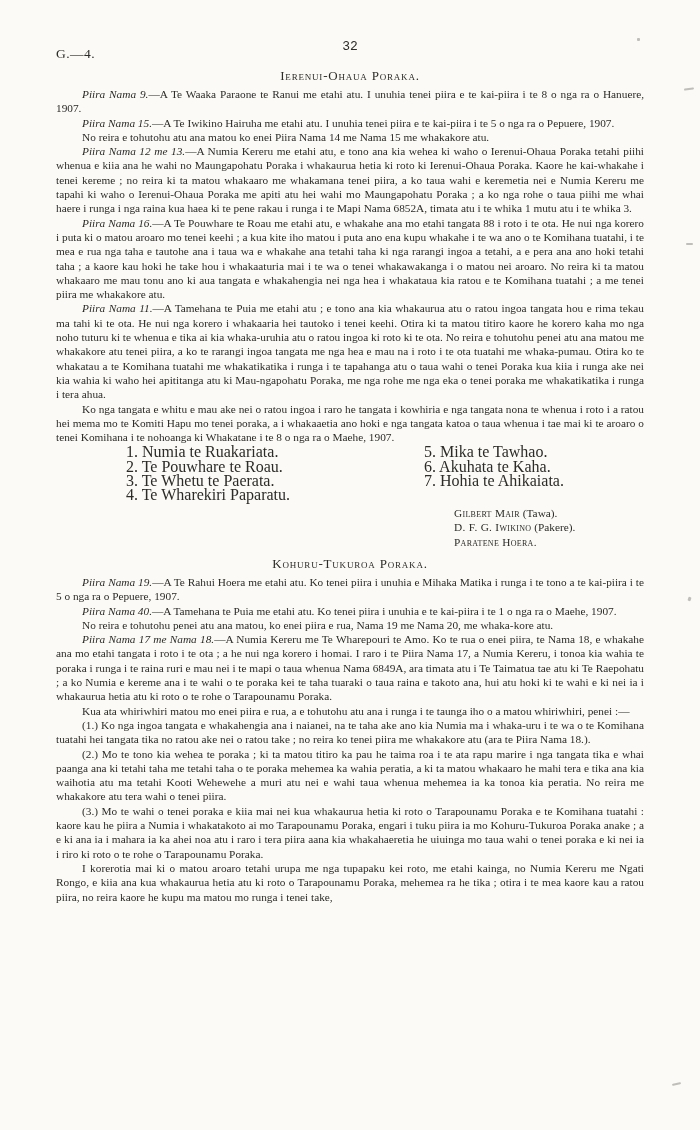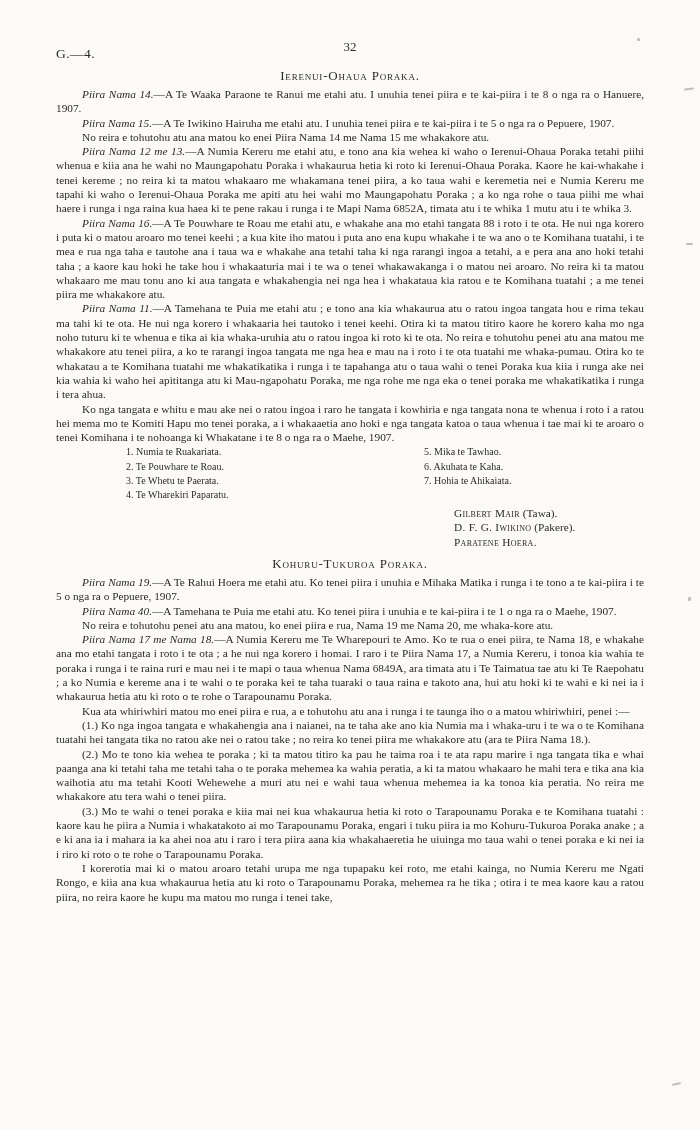--- a/index.html
+++ b/index.html
@@ -18,42 +18,42 @@
   .page-header {
     position: relative;
     height: 24px;
   }
   .doc-ref {
     position: absolute; left: 0; top: 8px;
     font-size: 13.5px; letter-spacing: 0.5px;
   }
   .page-num {
     position: absolute; left: 0; right: 0; top: 1px;
-    text-align: center; font-size: 13px;
+    text-align: center; font-size: 13px; font-family: Liberation Mono, monospace;
   }
   h2.section-title {
     text-align: center;
     font-weight: normal;
     font-variant: small-caps;
     font-size: 13px;
     letter-spacing: 0.8px;
     margin: 6px 0 3px 0;
   }
   p.para {
     margin: 0;
     text-indent: 26px;
     text-align: justify;
     font-size: 11.3px;
     line-height: 14.3px;
   }
   .lead { font-style: italic; }
   .committee {
     display: flex;
     margin: 1px 0 3px 0;
-    font-size: 10px;
+    font-size: 16px;
     line-height: 14.3px;
   }
   .committee .col-left { margin-left: 70px; width: 298px; }
   .committee .col-right { }
   .signatures {
     margin: 0 0 2px 398px;
     font-size: 11.3px;
     line-height: 14.8px;
   }
   .sig-name { font-variant: small-caps; letter-spacing: 0.3px; }
@@ -74,21 +74,21 @@
 
 <div class="page">
 
   <div class="page-header">
     <span class="doc-ref">G.—4.</span>
     <span class="page-num">32</span>
   </div>
 
   <h2 class="section-title">Ierenui-Ohaua Poraka.</h2>
 
-  <p class="para"><span class="lead">Piira Nama 14.</span><span>—A Te Waaka Paraone te Ranui me etahi atu.  I unuhia tenei piira e te kai-piira i te 8 o nga ra o Hanuere, 1907.</span></p>
+  <p class="para"><span class="lead">Piira Nama 9.</span><span>—A Te Waaka Paraone te Ranui me etahi atu.  I unuhia tenei piira e te kai-piira i te 8 o nga ra o Hanuere, 1907.</span></p>
 
   <p class="para"><span class="lead">Piira Nama 15.</span><span>—A Te Iwikino Hairuha me etahi atu.  I unuhia tenei piira e te kai-piira i te 5 o nga ra o Pepuere, 1907.</span></p>
 
   <p class="para"><span>No reira e tohutohu atu ana matou ko enei Piira Nama 14 me Nama 15 me whakakore atu.</span></p>
 
   <p class="para"><span class="lead">Piira Nama 12 me 13.</span><span>—A Numia Kereru me etahi atu, e tono ana kia wehea ki waho o Ierenui-Ohaua Poraka tetahi piihi whenua e kiia ana he wahi no Maungapohatu Poraka i whakaurua hetia ki roto ki Ierenui-Ohaua Poraka.  Kaore he kai-whakahe i tenei kereme ;  no reira ki ta matou whakaaro me whakamana tenei piira, a ko taua wahi e keremetia nei e Numia Kereru me tapahi ki waho o Ierenui-Ohaua Poraka me apiti atu hei wahi mo Maungapohatu Poraka ;  a ko nga rohe o taua piihi me whai haere i runga i nga raina kua haea ki te pene rakau i runga i te Mapi Nama 6852A, timata atu i te whika 1 mutu atu i te whika 3.</span></p>
 
   <p class="para"><span class="lead">Piira Nama 16.</span><span>—A Te Pouwhare te Roau me etahi atu, e whakahe ana mo etahi tangata 88 i roto i te ota.  He nui nga korero i puta ki o matou aroaro mo tenei keehi ;  a kua kite iho matou i puta ano ena kupu whakahe i te wa ano o te Komihana tuatahi, i te mea e rua nga taha e tautohe ana i taua wa e whakahe ana tetahi taha ki nga rarangi ingoa a tetahi, a e pera ana ano hoki tetahi taha ;  a kaore kau hoki he take hou i whakaaturia mai i te wa o tenei whakawakanga i o matou nei aroaro.  No reira ki ta matou whakaaro me mau tonu ano ki aua tangata e whakahengia nei nga hea i whakataua kia ratou e te Komihana tuatahi ;  a me tenei piira me whakakore atu.</span></p>
 
   <p class="para"><span class="lead">Piira Nama 11.</span><span>—A Tamehana te Puia me etahi atu ;  e tono ana kia whakaurua atu o ratou ingoa tangata hou e rima tekau ma tahi ki te ota.  He nui nga korero i whakaaria hei tautoko i tenei keehi. Otira ki ta matou titiro kaore he korero kaha mo nga noho tuturu ki te whenua e tika ai kia whaka-uruhia atu o ratou ingoa ki roto ki te ota.  No reira e tohutohu penei atu ana matou me whakakore atu tenei piira, a ko te rarangi ingoa tangata me nga hea e mau na i roto i te ota tuatahi me whaka-pumau.  Otira ko te whakatau a te Komihana tuatahi me whakatikatika i runga i te tapahanga atu o taua wahi o tenei Poraka kua kiia i runga ake nei kia wahia ki waho hei apititanga atu ki Mau-ngapohatu Poraka, me nga rohe me nga eka o tenei poraka me whakatikatika i runga i tera ahua.</span></p>

